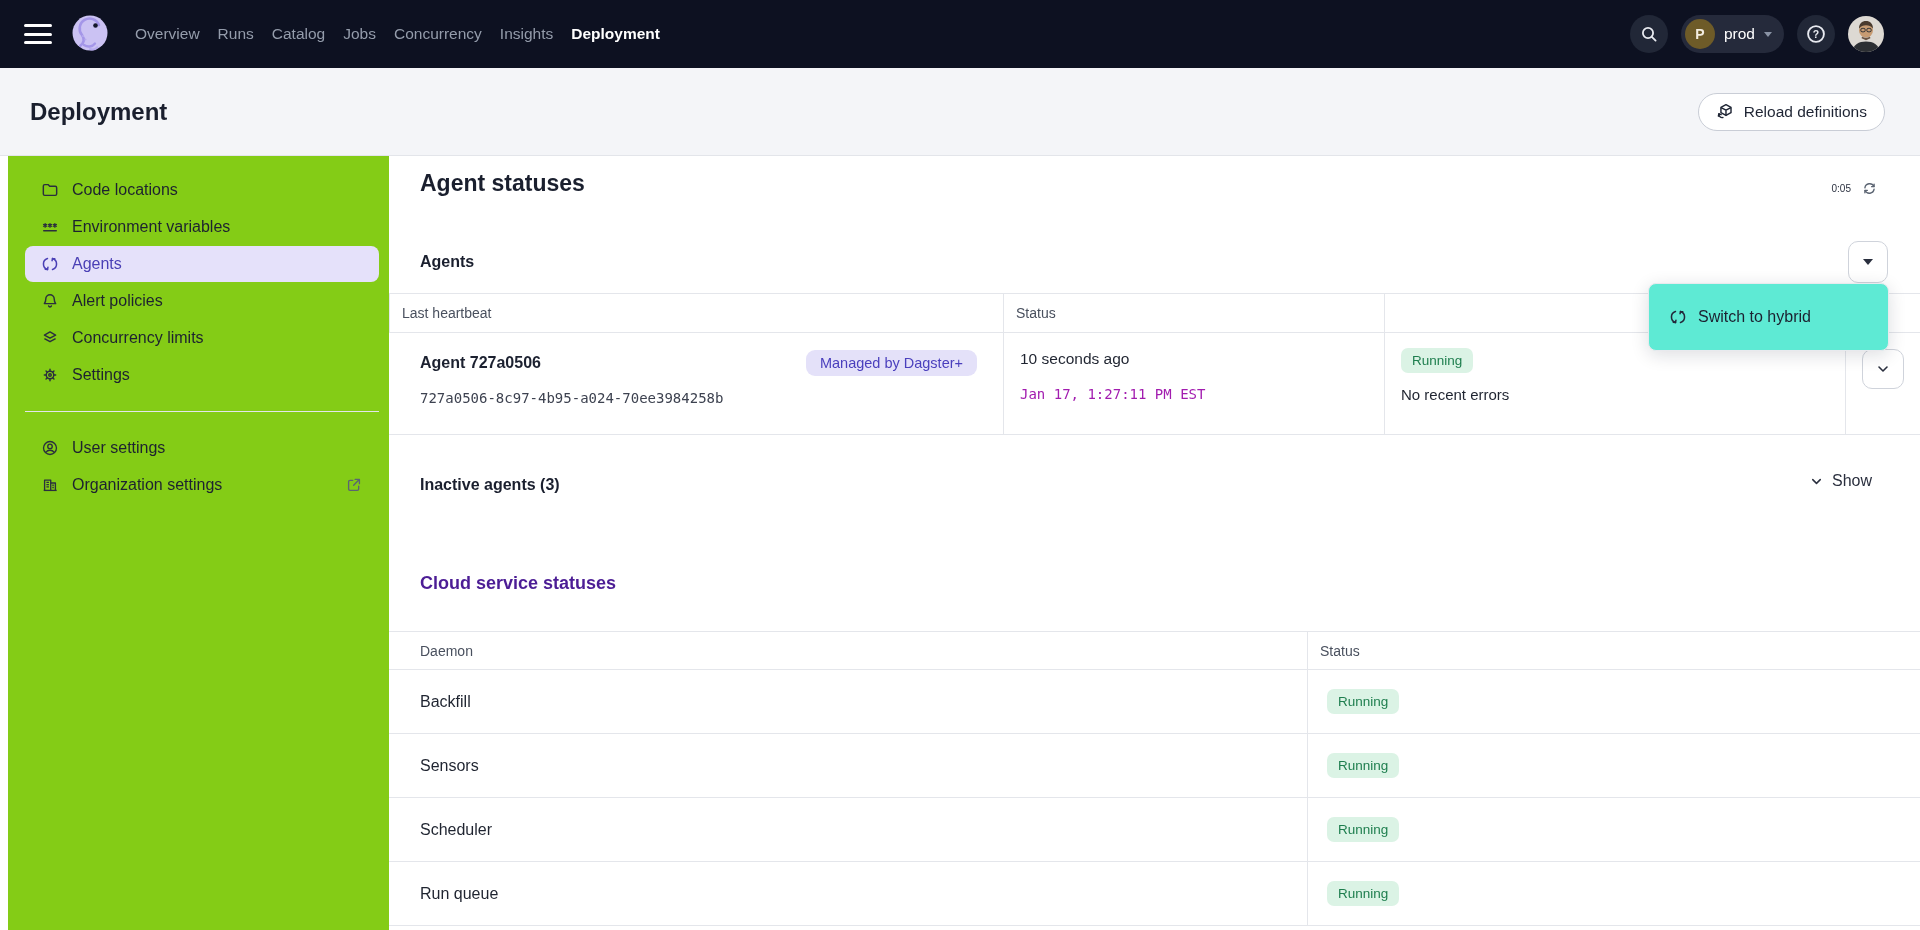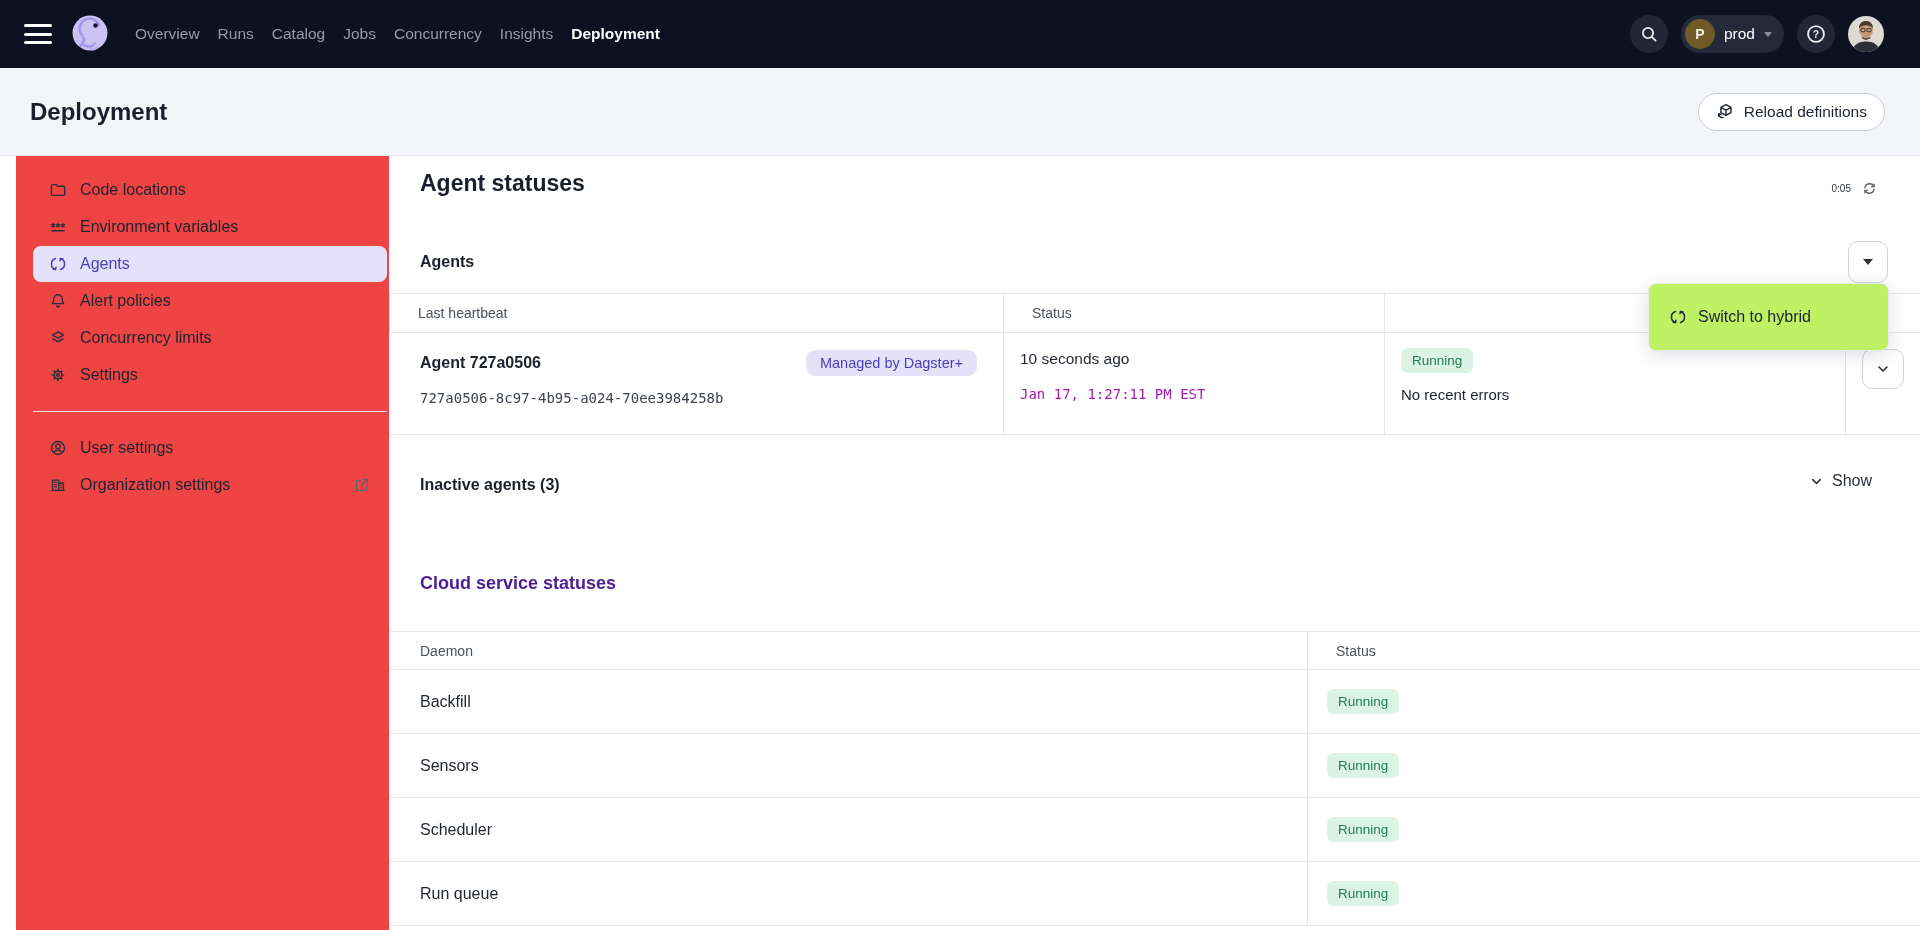--- a/index.html
+++ b/index.html
@@ -25,21 +25,21 @@
   .user-avatar { width: 36px; height: 36px; border-radius: 50%; overflow: hidden; cursor: pointer; }
 
   
   .pagehead { position: absolute; left: 0; top: 68px; width: 1920px; height: 88px; background: #f4f5f8;
               border-bottom: 1px solid #e3e5ea; display: flex; align-items: center; padding: 0 35px 0 30px; }
   .page-title { font-size: 24px; font-weight: bold; color: #1a1f2e; }
   .reload-btn { margin-left: auto; height: 38px; border: 1px solid #c9cdd6; background: #ffffff; border-radius: 19px;
                 display: flex; align-items: center; gap: 9px; padding: 0 17px; font-size: 15.5px; color: #1e2433; cursor: pointer; }
 
   
-  .sidebar { position: absolute; left: 16px; top: 156px; width: 389px; height: 774px; background: #ef4444;
+  .sidebar { position: absolute; left: 8px; top: 156px; width: 389px; height: 774px; background: #84cc16;
              border-right: 1px solid #e3e5ea; padding-top: 16px; }
   .side-item { height: 36px; margin: 0 17px 1px 17px; border-radius: 8px; display: flex; align-items: center;
                padding: 0 10px 0 16px; gap: 13px; font-size: 16px; color: #1d2230; cursor: pointer; }
   .side-item .icn { width: 18px; height: 18px; color: #2a2f3e; flex: 0 0 18px; }
   .side-item.selected { background: #e5e1fa; color: #4a3fb5; }
   .side-item.selected .icn { color: #4a3fb5; }
   .side-divider { height: 1px; background: #e3e5ea; margin: 18px 17px; }
   .ext-icn { margin-left: auto; margin-right: 6px; width: 18px; height: 18px; color: #5b6472; }
 
   
@@ -55,21 +55,21 @@
             display: flex; align-items: center; justify-content: center; cursor: pointer; }
   .tri-down { width: 0; height: 0; border-left: 5px solid transparent; border-right: 5px solid transparent; border-top: 6px solid #2a2f3e; }
 
   
   .tbl { position: absolute; left: 0; width: 100%; }
   .tbl-agents { top: 137px; }
   .grid-a { display: grid; grid-template-columns: 614px 381px 461px 1fr; }
   .tbl .hdr { height: 40px; border-top: 1px solid #e4e6eb; border-bottom: 1px solid #e4e6eb; align-items: center;
               color: #49505e; font-size: 14px; }
   .hdr > div, .brow > div { height: 100%; }
-  .col-pad { padding-left: 28px; display: flex; align-items: center; }
+  .col-pad { padding-left: 12px; display: flex; align-items: center; }
   .col-first { padding-left: 31px; }
   .vline { border-left: 1px solid #e4e6eb; }
   .brow { border-bottom: 1px solid #e4e6eb; }
   .row-agent { height: 102px; }
   .cell-label { padding: 17px 26px 0 31px; }
   .label-top { display: flex; align-items: center; justify-content: space-between; }
   .agent-name { font-size: 16px; font-weight: bold; color: #1c2130; text-align: right; }
   .badge-purple { background: #e4e1f9; color: #4a3fbd; font-size: 14.5px; padding: 5px 14px; border-radius: 9px; white-space: nowrap; }
   .mono { font-family: "DejaVu Sans Mono", monospace; }
   .agent-uuid { margin-top: 14px; font-size: 14px; color: #3d4250; }
@@ -77,21 +77,21 @@
   .hb-rel { font-size: 15.5px; color: #1f2430; }
   .hb-ts { margin-top: 18px; font-size: 14px; color: #a21caf; }
   .cell-status { padding: 15px 16px 0 16px; }
   .badge-green { display: inline-block; background: #dbf3e5; color: #1e7e4e; font-size: 13.5px; padding: 5px 11px; border-radius: 7px; }
   .status-note { margin-top: 13px; font-size: 15px; color: #1f2430; }
   .cell-action { position: relative; }
   .row-chevron-btn { position: absolute; left: 16px; top: 16px; width: 42px; height: 40px; }
   .chev-icn { width: 16px; height: 16px; color: #2a2f3e; }
 
   
-  .menu { position: absolute; left: 1259px; top: 127px; width: 241px; height: 68px; background: #bef264;
+  .menu { position: absolute; left: 1259px; top: 127px; width: 241px; height: 68px; background: #5eead4;
           border: 1px solid #e8eaee; border-radius: 8px; box-shadow: 0 4px 18px rgba(16,22,40,0.14); z-index: 5;
           display: flex; align-items: center; padding-left: 20px; gap: 11px; cursor: pointer; }
   .menu .icn { width: 18px; height: 18px; color: #23283a; }
   .menu-label { font-size: 16px; color: #1c2130; }
 
   
   .inactive-title { position: absolute; left: 31px; top: 320px; font-size: 16px; font-weight: bold; color: #1a1f2e; }
   .show-toggle { position: absolute; right: 48px; top: 316px; display: flex; align-items: center; gap: 8px; cursor: pointer; }
   .show-label { font-size: 16px; font-weight: 500; color: #2a2f3e; }
 

